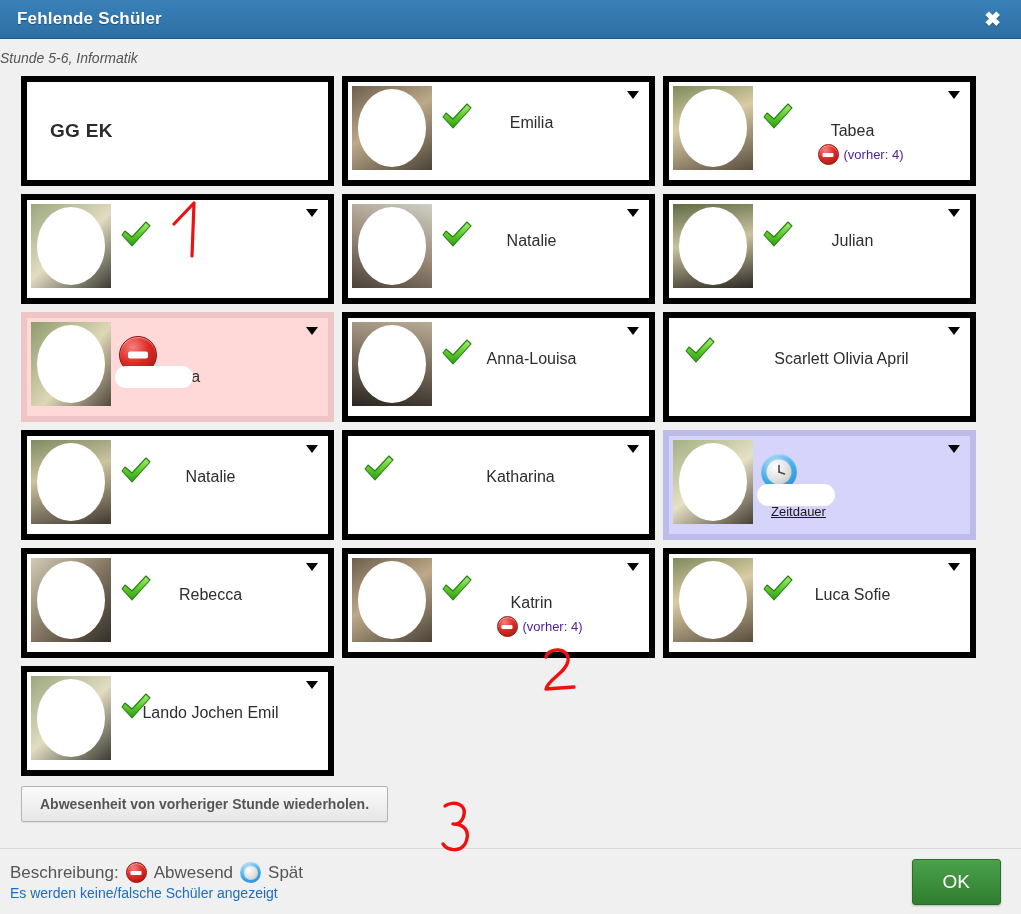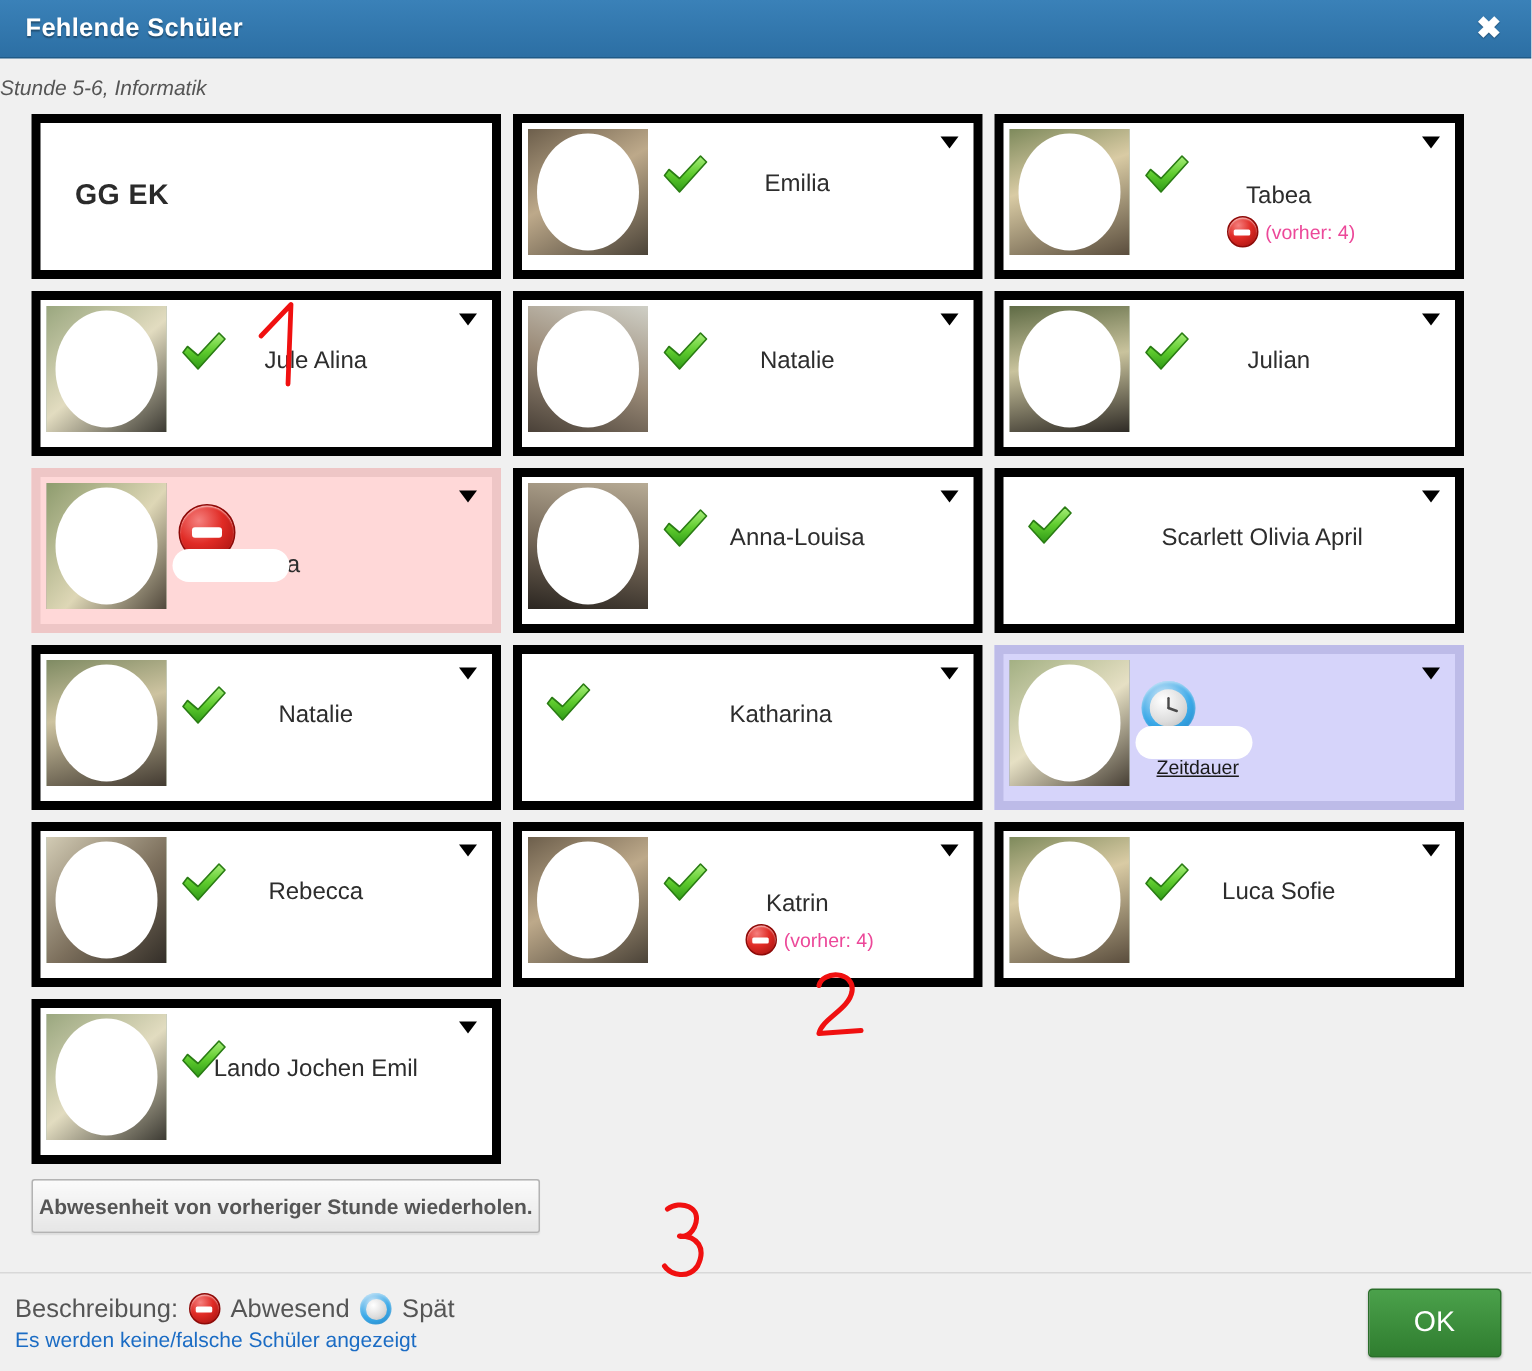--- a/index.html
+++ b/index.html
@@ -129,21 +129,21 @@
     text-align:center; font-size:16px; color:#2d2d2d;
     padding:0 26px 0 92px;
     line-height:1.1;
   }
   .card.no-photo .card-name { padding-left:70px; }
   .card-name.with-sub { top:40px; }
 
   .card-sub {
     position:absolute; left:92px; right:10px; top:62px;
     display:flex; align-items:center; gap:5px;
-    font-size:13px; color:#ec4899;
+    font-size:13px; color:#4c1d95;
   }
   .card-sub .sub-text { line-height:1; }
 
   .caret {
     position:absolute; right:10px; top:9px;
     width:0; height:0;
     border-left:6px solid transparent;
     border-right:6px solid transparent;
     border-top:8px solid #000000;
     cursor:pointer;
@@ -153,21 +153,21 @@
   .redact {
     position:absolute; background:#ffffff; border-radius:14px; z-index:2;
   }
 
   
   .repeat-row { display:flex; align-items:center; margin-top:2px; }
   .repeat-btn {
     background:linear-gradient(to bottom,#fbfbfb 0%,#e6e6e6 100%);
     border:1px solid #b3b3b3;
     border-radius:2px;
-    padding:9px 4px;
+    padding:9px 18px;
     font-size:14px; font-weight:bold; color:#555555;
     font-family:"Liberation Sans", sans-serif;
     cursor:pointer;
     box-shadow:0 1px 1px rgba(0,0,0,.08);
   }
 
   
   .footer {
     flex:0 0 66px; height:66px;
     border-top:1px solid #d8d8d8;
@@ -276,21 +276,20 @@
               <defs>
                 <linearGradient id="cg" x1="0" y1="0" x2="0" y2="1">
                   <stop offset="0%" stop-color="#a8ee7a"></stop>
                   <stop offset="50%" stop-color="#5fcc2e"></stop>
                   <stop offset="100%" stop-color="#2f9a17"></stop>
                 </linearGradient>
               </defs>
               <path d="M3 17 L6 13 L13 19 L27 4 L31 8 L13 28 Z" fill="url(#cg)" stroke="#2a7c14" stroke-width="1.1" stroke-linejoin="round"></path>
             </svg>
           </div>
-          <div class="card-name">Jule Alina</div>
           <div class="caret"></div>
         </div>
         <div class="card">
           <div class="photo">
             <div class="bg p4"></div>
             <div class="mask"></div>
           </div>
           <div class="status-icon at-photo">
             <svg class="check-svg" viewBox="0 0 34 34">
               <defs>

